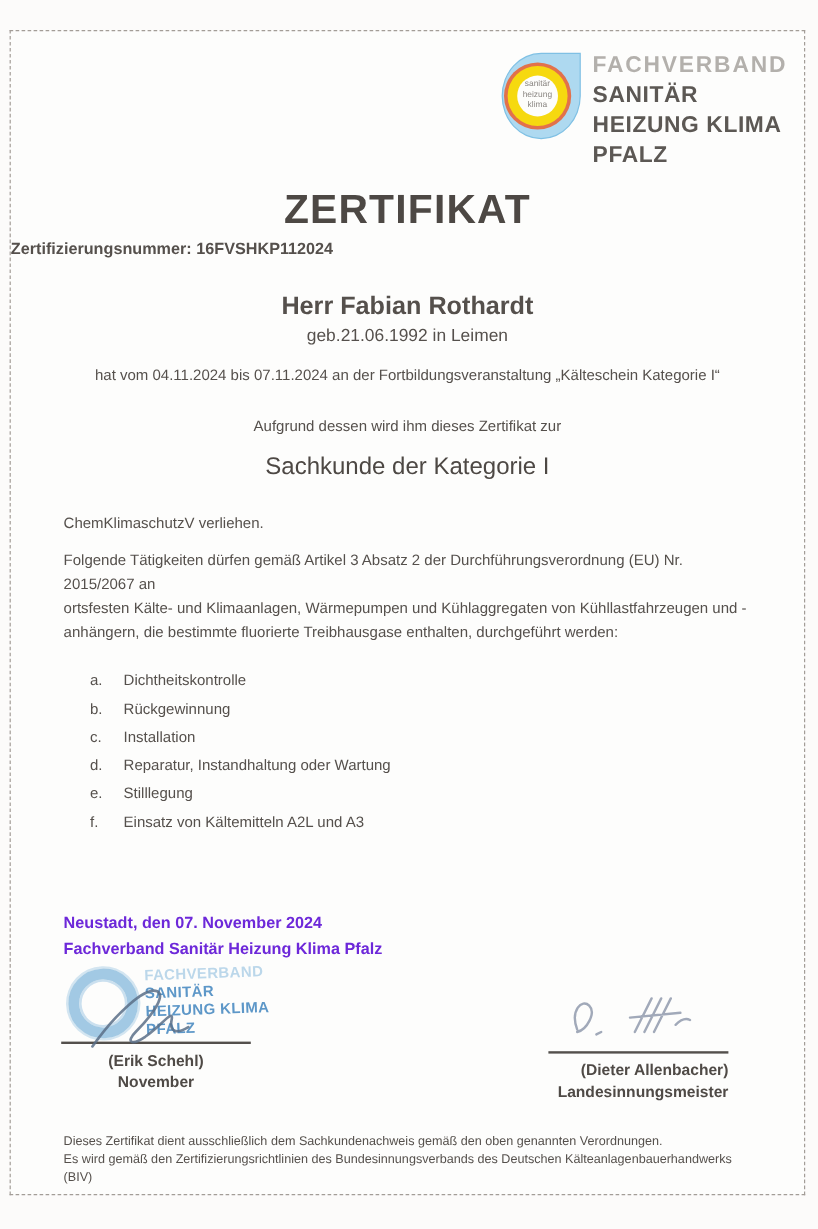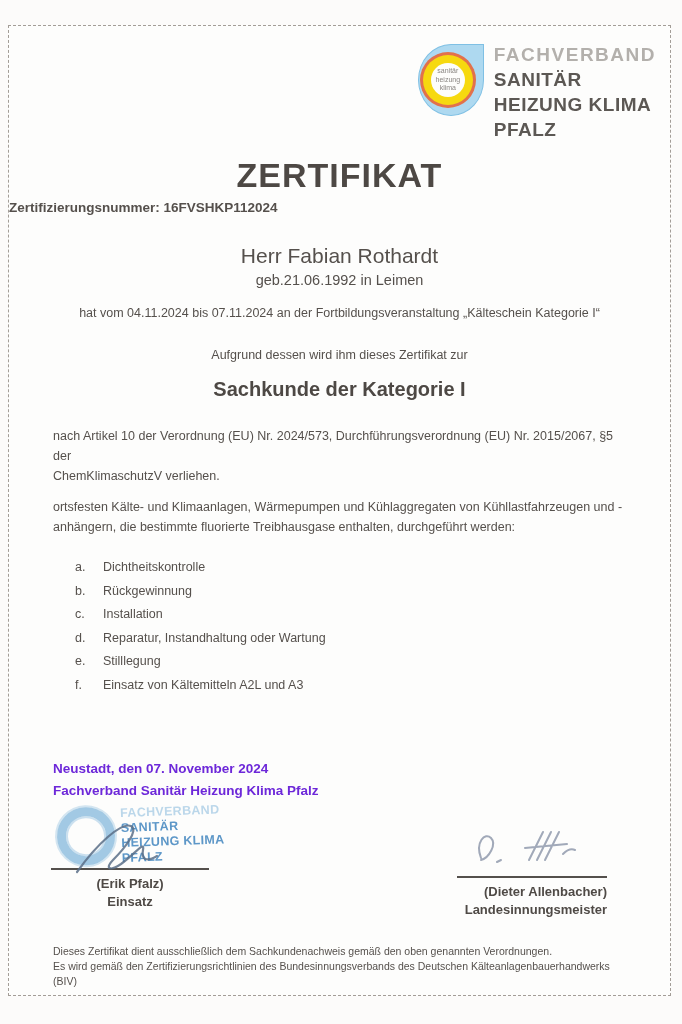--- a/index.html
+++ b/index.html
@@ -30,26 +30,26 @@
   .logo-center{
     position:absolute;left:8px;top:8px;width:34px;height:34px;border-radius:50%;background:#fdfdfb;
     display:flex;flex-direction:column;align-items:center;justify-content:center;
     font-size:7px;line-height:8.5px;color:#8a8682;
   }
   .org-name{font-weight:bold;font-size:19px;line-height:25px;color:#5c5854;letter-spacing:.5px;}
   .org-light{color:#b3b0ac;letter-spacing:1.5px;}
   
   .title{margin-top:14px;text-align:center;font-size:34px;font-weight:bold;letter-spacing:1px;color:#4d4844;}
   .cert-num{margin-top:5px;text-align:left;font-size:13.5px;font-weight:bold;color:#55504c;}
-  .name{margin-top:29px;text-align:center;font-size:21px;font-weight:normal;color:#55504c;}
+  .name{margin-top:29px;text-align:center;font-size:21px;font-weight:bold;color:#55504c;}
   .birth{margin-top:4px;text-align:center;font-size:14.5px;color:#55504c;}
   .centerline{text-align:center;font-size:12.5px;line-height:20px;color:#55504c;}
   .participation{margin-top:15px;}
   .award-intro{margin-top:22px;}
-  .award-title{margin-top:13px;text-align:center;font-size:20px;font-weight:bold;color:#4d4844;}
+  .award-title{margin-top:13px;text-align:center;font-size:20px;font-weight:normal;color:#4d4844;}
   
   .para{padding:0 44px;font-size:12.5px;line-height:20px;color:#55504c;text-align:left;}
   .legal{margin-top:25px;}
   .activities-intro{margin-top:11px;}
   .list{margin-top:24px;padding-left:66px;font-size:12.5px;color:#55504c;}
   .list-item{display:flex;margin-bottom:10.5px;line-height:13px;}
   .list-letter{width:28px;}
   
   .issue{margin-top:66px;padding-left:44px;font-size:13.5px;font-weight:bold;color:#6d28d9;line-height:22px;}
   .sig-area{position:relative;height:122px;margin-top:4px;}
@@ -103,25 +103,25 @@
   <div class="birth">geb.21.06.1992 in Leimen</div>
 
   <div class="centerline participation">
     <div>hat vom 04.11.2024 bis 07.11.2024 an der Fortbildungsveranstaltung „Kälteschein Kategorie I“</div>
   </div>
 
   <div class="centerline award-intro">Aufgrund dessen wird ihm dieses Zertifikat zur</div>
   <div class="award-title">Sachkunde der Kategorie I</div>
 
   <div class="para legal">
-    <div>nach Artikel 10 der Verordnung (EU) Nr. 2024/573, Durchführungsverordnung (EU) Nr. 2015/2067, §5 der</div>
     <div>ChemKlimaschutzV verliehen.</div>
   </div>
 
   <div class="para activities-intro">
+    <div>Folgende Tätigkeiten dürfen gemäß Artikel 3 Absatz 2 der Durchführungsverordnung (EU) Nr. 2015/2067 an</div>
     <div>ortsfesten Kälte- und Klimaanlagen, Wärmepumpen und Kühlaggregaten von Kühllastfahrzeugen und -</div>
     <div>anhängern, die bestimmte fluorierte Treibhausgase enthalten, durchgeführt werden:</div>
   </div>
 
   <div class="list">
     <div class="list-item">
       <span class="list-letter">a.</span>
       <span>Dichtheitskontrolle</span>
     </div>
     <div class="list-item">
@@ -161,22 +161,22 @@
           <div>SANITÄR</div>
           <div>HEIZUNG KLIMA</div>
           <div>PFALZ</div>
         </div>
       </div>
       <svg class="sig-svg" style="left:18px;top:8px;" width="130" height="62" viewBox="0 0 130 62">
         <path d="M8,58 C28,30 52,8 62,12 C70,16 56,34 44,46 C36,54 40,58 52,50 C66,40 76,26 74,36 C72,46 78,48 88,42" fill="none" stroke="#5b6f87" stroke-width="2.2" stroke-linecap="round" opacity="0.85"></path>
       </svg>
       <div class="sig-line"></div>
       <div class="sig-name">
-        <div>(Erik Pfalz)</div>
-        <div>Einsatz</div>
+        <div>(Erik Schehl)</div>
+        <div>November</div>
       </div>
     </div>
 
     <div class="sig-col-right">
       <svg class="sig-svg" style="left:10px;top:18px;" width="130" height="46" viewBox="0 0 130 46">
         <path d="M14,34 C8,18 18,8 24,14 C30,20 22,34 14,36 M30,38 L34,36" fill="none" stroke="#8a93a8" stroke-width="2" stroke-linecap="round" opacity="0.8"></path>
         <path d="M62,36 L76,8 M70,36 L84,8 M78,36 L92,8 M58,24 L100,20 M96,30 C100,26 104,24 108,26" fill="none" stroke="#8a93a8" stroke-width="2" stroke-linecap="round" opacity="0.8"></path>
       </svg>
       <div class="sig-line" style="height:70px;"></div>
       <div class="sig-name">

